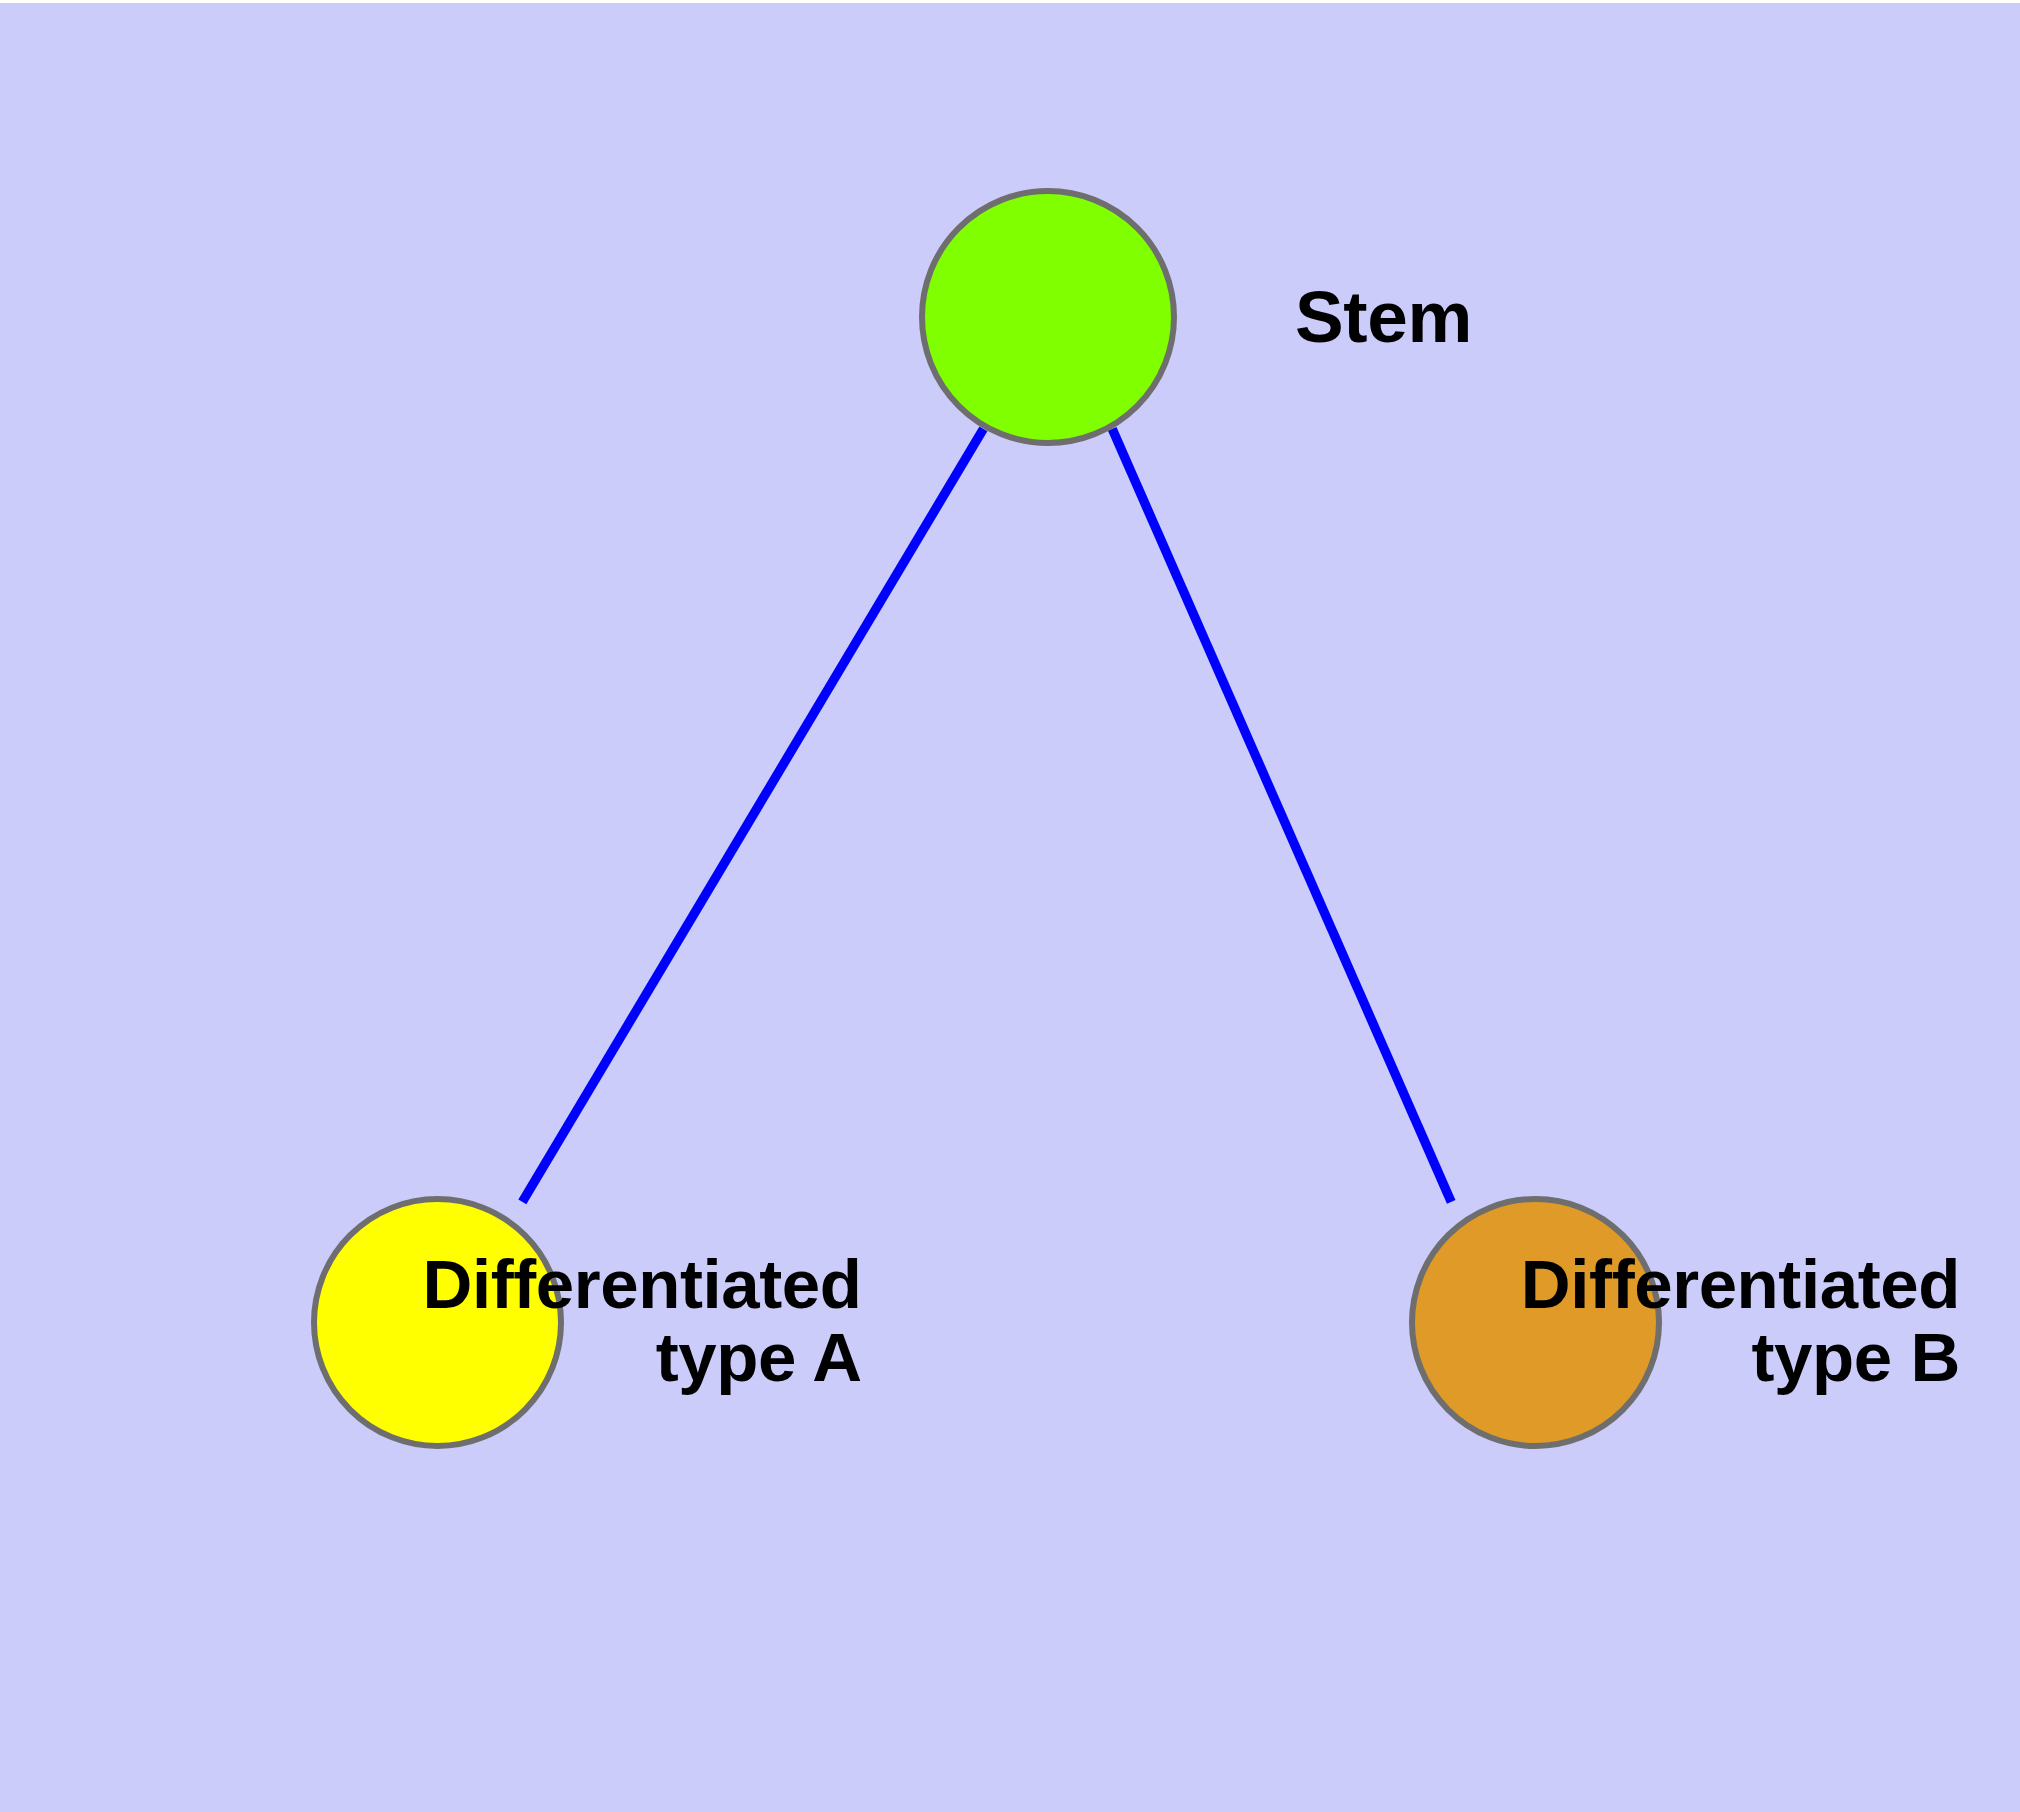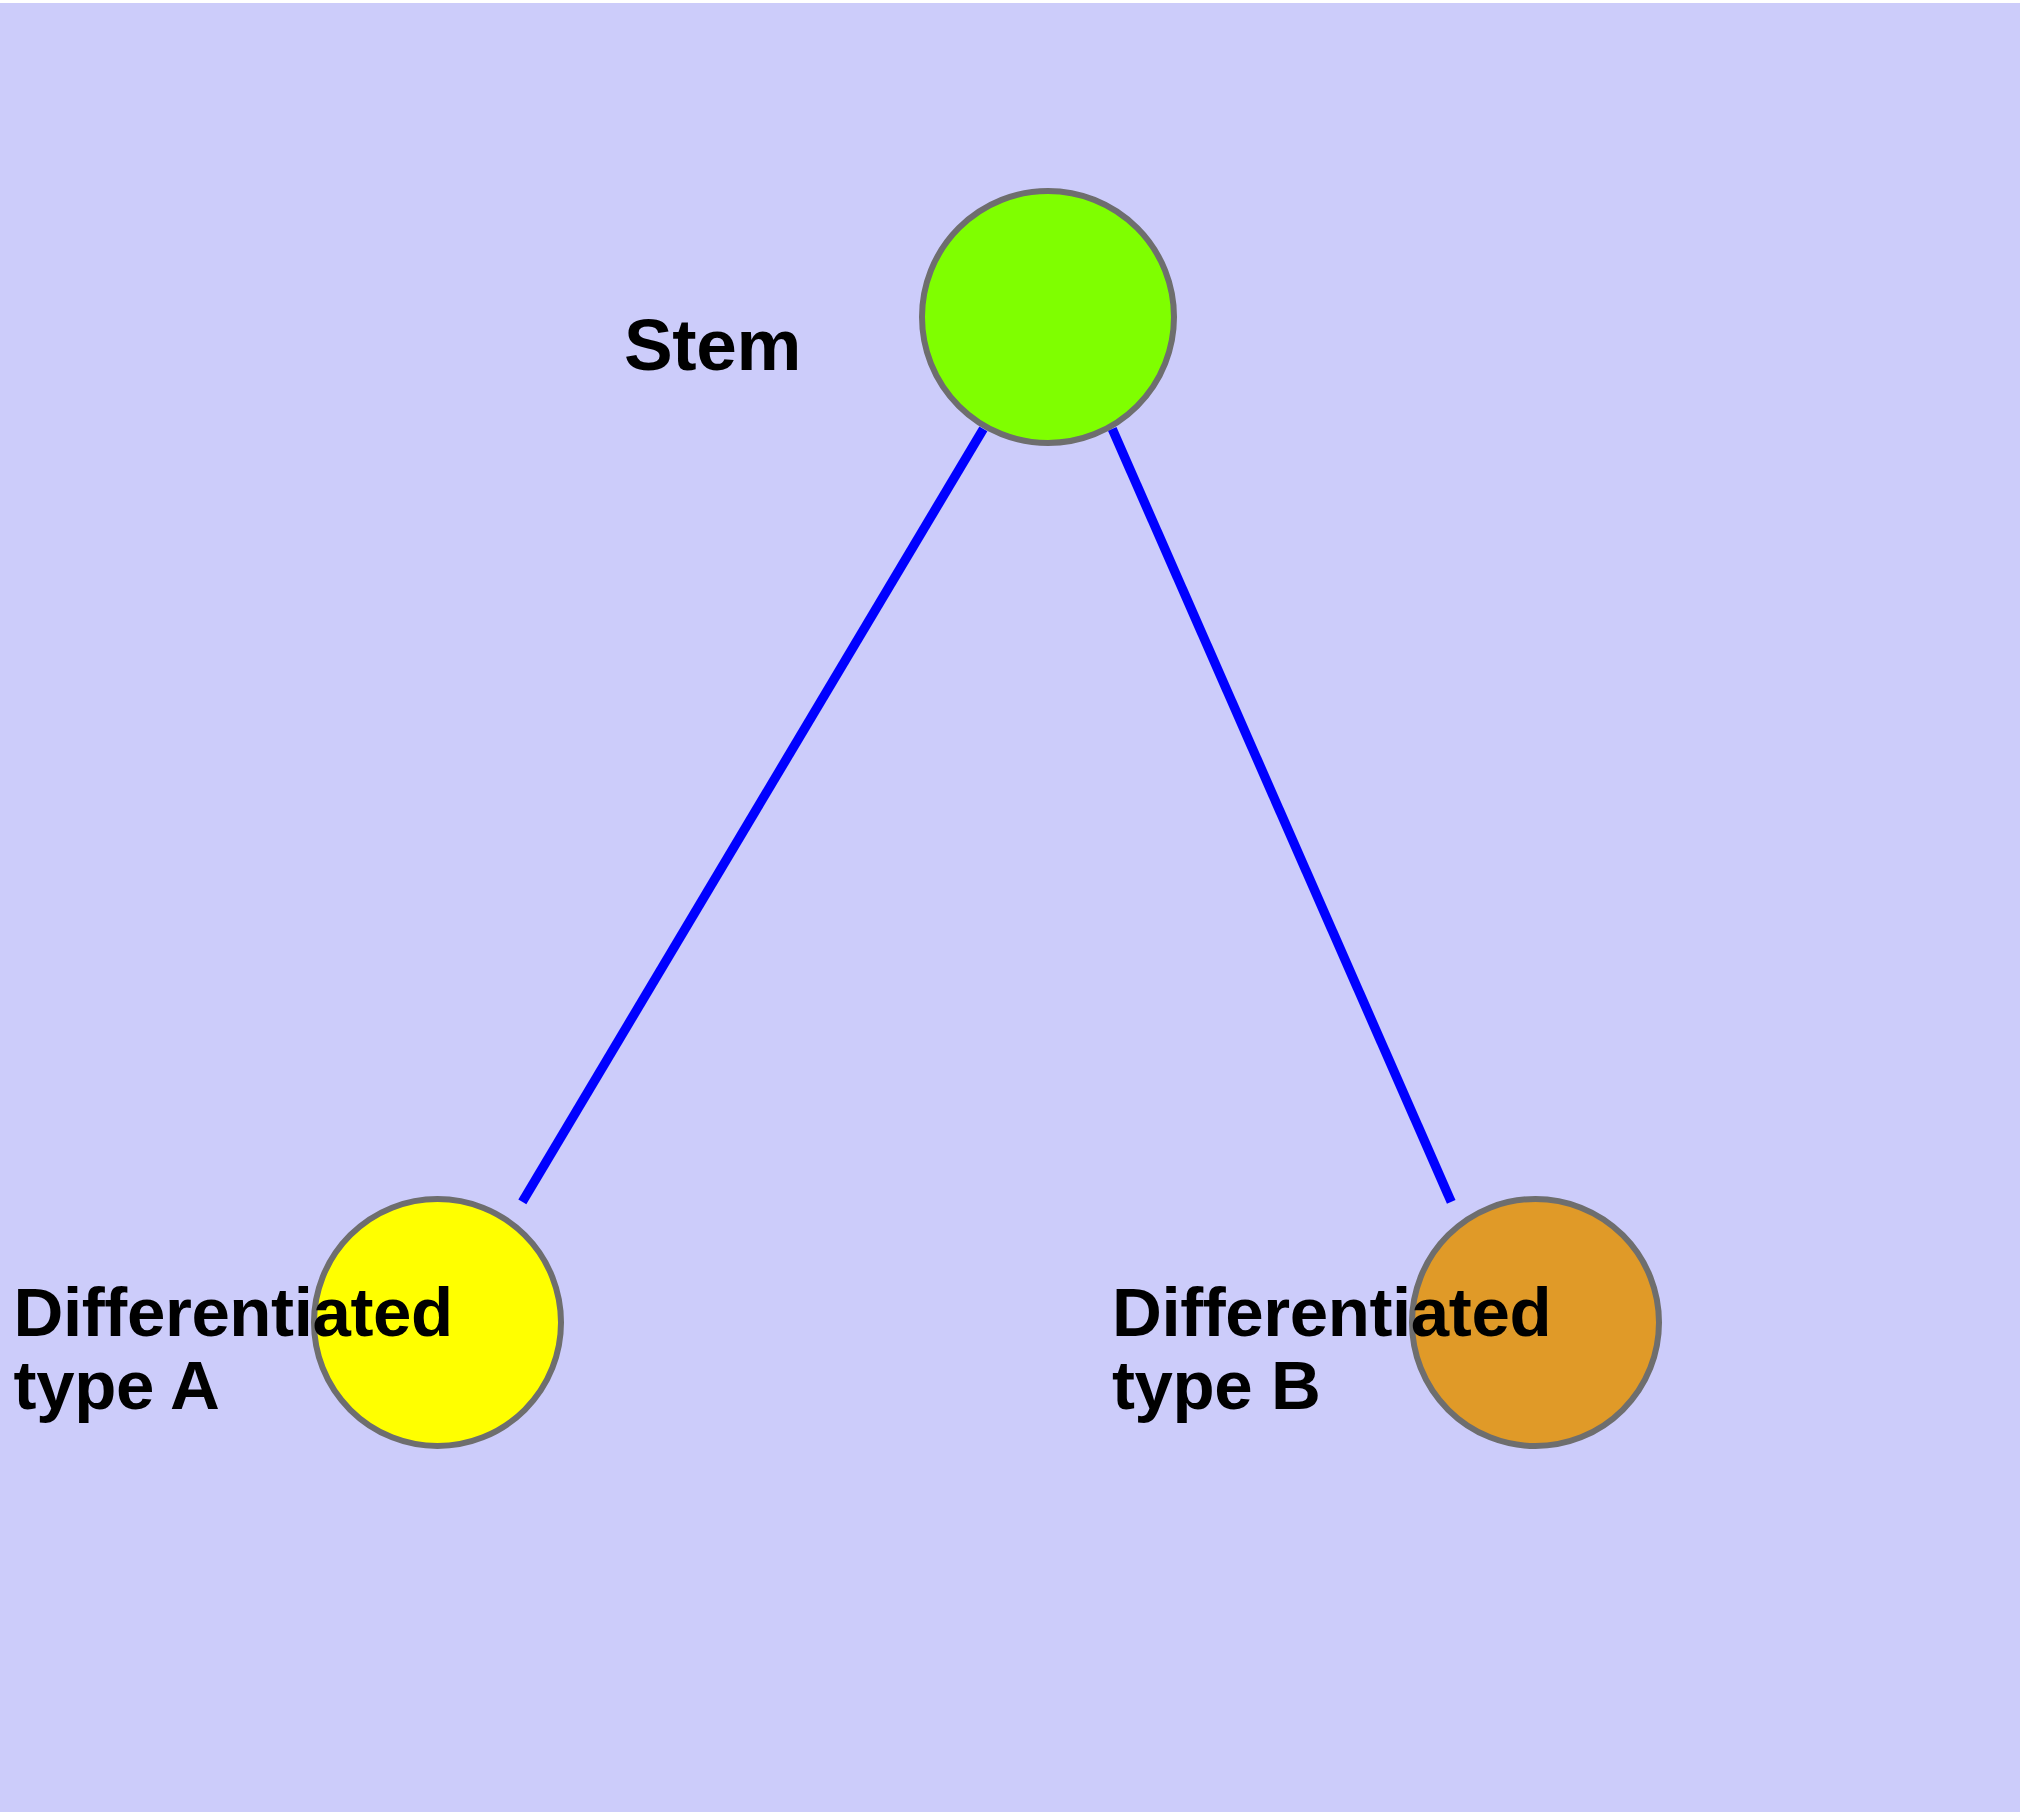--- a/index.html
+++ b/index.html
@@ -32,28 +32,27 @@
     height: 1812px;
   }
   .graph-node {
     position: absolute;
     border-radius: 50%;
     box-sizing: border-box;
     border: 6px solid #6e6e6e;
   }
   .node-label {
     position: absolute;
-    text-align: left;
+    text-align: right;
     color: #000000;
     font-weight: bold;
     line-height: 1.06;
     white-space: pre;
     letter-spacing: -0.4px;
     pointer-events: none;
-    margin-top: 28px;
   }
 </style>
 </head>
 <body>
 
 <div id="canvas">
 
   <div id="plot-background" style="background: rgb(204, 204, 250);"></div>
 
   <svg id="edge-layer" viewBox="0 0 2384 2138" width="2021" height="1812" xmlns="http://www.w3.org/2000/svg">

